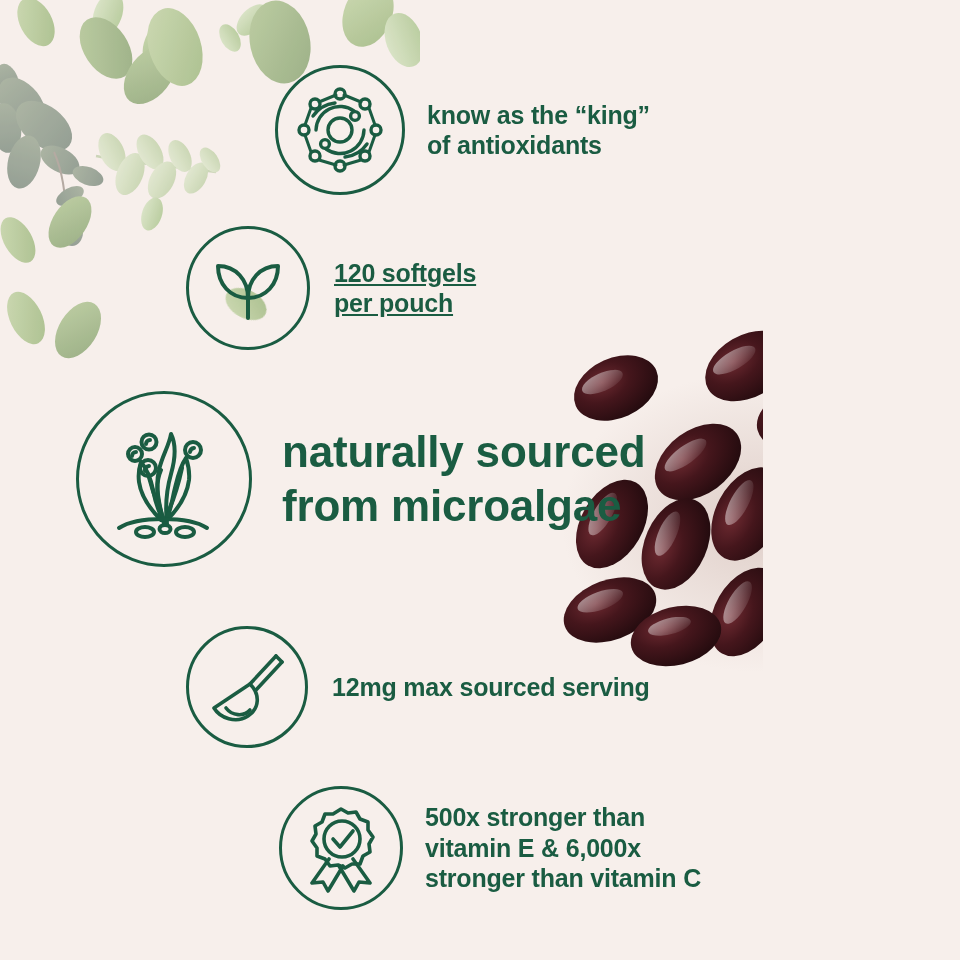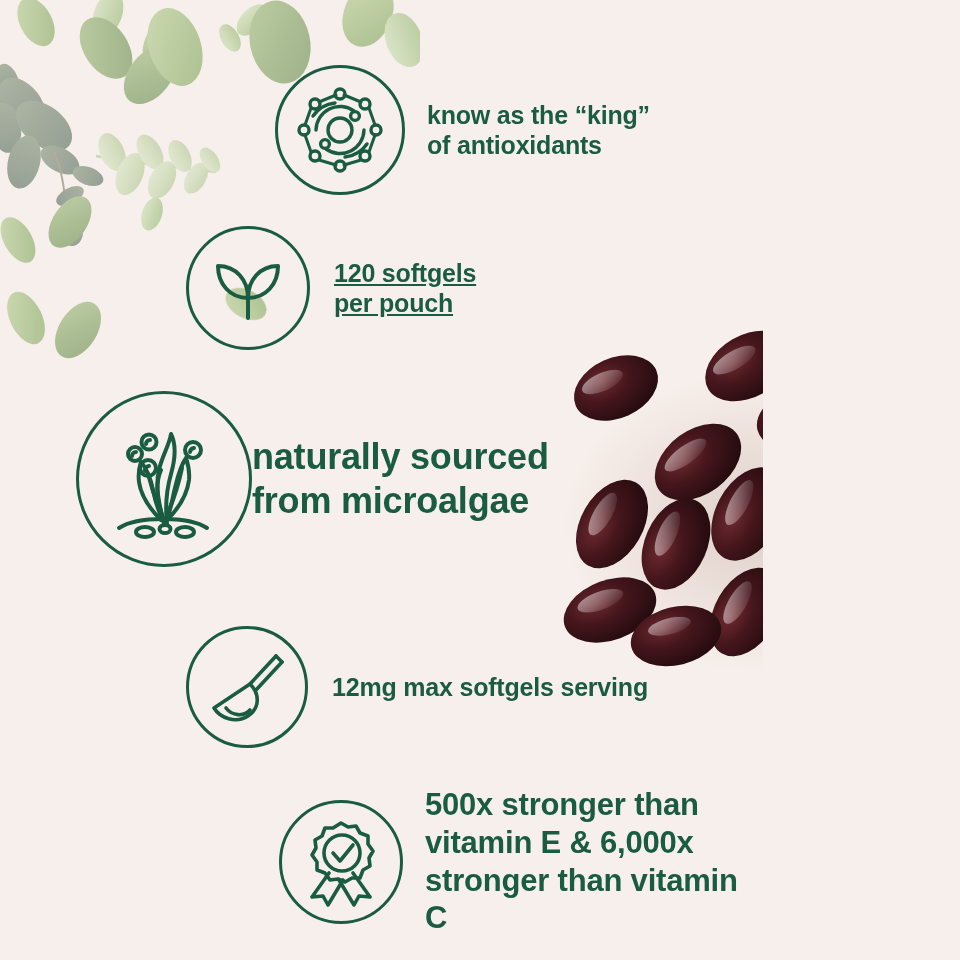--- a/index.html
+++ b/index.html
@@ -43,31 +43,31 @@
   #feature-1 .feat-text{font-size:25px;margin-left:22px;}
 
   
   #feature-2{left:186px;top:226px;}
   #feature-2 .icon-circle{width:124px;height:124px;}
   #feature-2 .feat-text{font-size:25px;margin-left:24px;text-decoration:underline;}
 
   
   #feature-3{left:76px;top:391px;}
   #feature-3 .icon-circle{width:176px;height:176px;}
-  #feature-3 .feat-text{font-size:36px;}
+  #feature-3 .feat-text{font-size:44px;margin-left:30px;}
 
   
   #feature-4{left:186px;top:626px;}
   #feature-4 .icon-circle{width:122px;height:122px;}
   #feature-4 .feat-text{font-size:25px;margin-left:24px;}
 
   
   #feature-5{left:279px;top:786px;}
   #feature-5 .icon-circle{width:124px;height:124px;}
-  #feature-5 .feat-text{font-size:31px;margin-left:22px;}
+  #feature-5 .feat-text{font-size:25px;margin-left:22px;}
 
   .icon-svg{display:block;}
 </style>
 </head>
 <body>
 
 <div id="page">
 
   <svg class="leaves" viewBox="0 0 420 360" xmlns="http://www.w3.org/2000/svg">
     <defs>
@@ -316,21 +316,21 @@
           <path d="M72 12 L46 40"></path>
           <path d="M78 18 L52 46"></path>
           <path d="M72 12 L78 18"></path>
 
           <path d="M46 40 C 56 50 56 64 44 72 C 32 80 16 74 10 64 L46 40 Z"></path>
 
           <path d="M22 64 C 28 72 40 73 46 66"></path>
         </g>
       </svg>
     </div>
-    <div class="feat-text">12mg max softgels serving</div>
+    <div class="feat-text">12mg max sourced serving</div>
   </div>
 
   <div class="feature" id="feature-5">
     <div class="icon-circle">
       <svg class="icon-svg" width="90" height="90" viewBox="0 0 90 90" xmlns="http://www.w3.org/2000/svg">
         <g fill="none" stroke="#1a5c42" stroke-width="3.6" stroke-linecap="round" stroke-linejoin="round">
 
           <path d="M33 56 L16 80 L27 79 L32 88 L47 63"></path>
           <path d="M57 56 L74 80 L63 79 L58 88 L43 63"></path>
 

